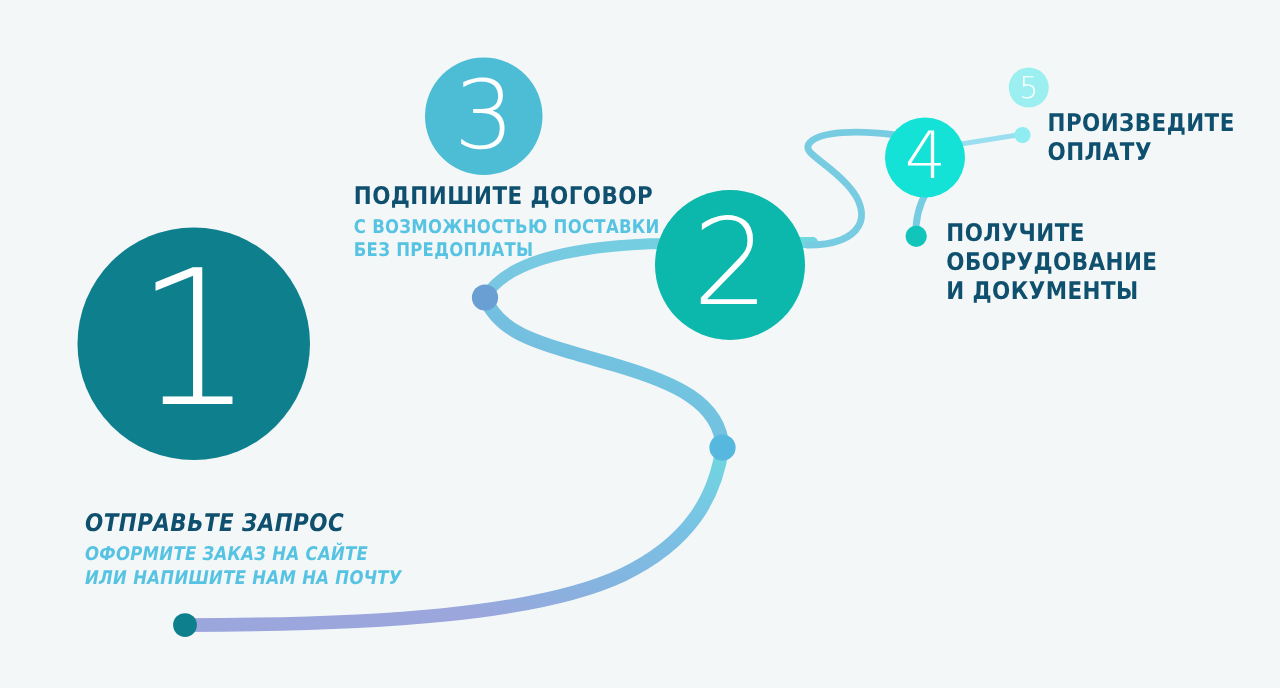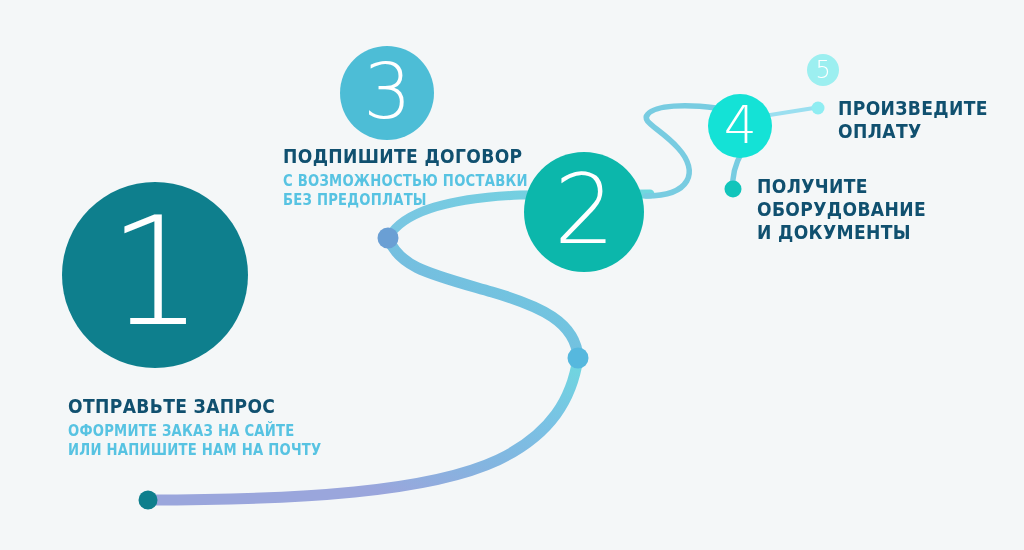--- a/index.html
+++ b/index.html
@@ -107,25 +107,25 @@
     font-weight: bold;
     font-size: 15px;
     letter-spacing: 0.25px;
     line-height: 1.27;
     white-space: pre-line;
     margin-top: 4px;
     transform: scaleX(0.88);
     transform-origin: left top;
   }
 
-  #label-1 { left: 68px; top: 396px; }
+  #label-1 { left: 68px; top: 408px; font-style: italic; }
   #label-2 { left: 594px; top: 286px; }
   #label-3 { left: 283px; top: 146px; }
   #label-4 { left: 757px; top: 176px; }
-  #label-5 { left: 838px; top: 98px; }
+  #label-5 { left: 838px; top: 88px; }
 
   #label-4 .title { font-size: 19.5px; line-height: 1.17; }
   #label-5 .title { font-size: 19.5px; line-height: 1.17; }
 </style>
 </head>
 <body>
 
 <div id="stage">
 
   <svg id="pathsvg" viewBox="0 0 1024 550">

